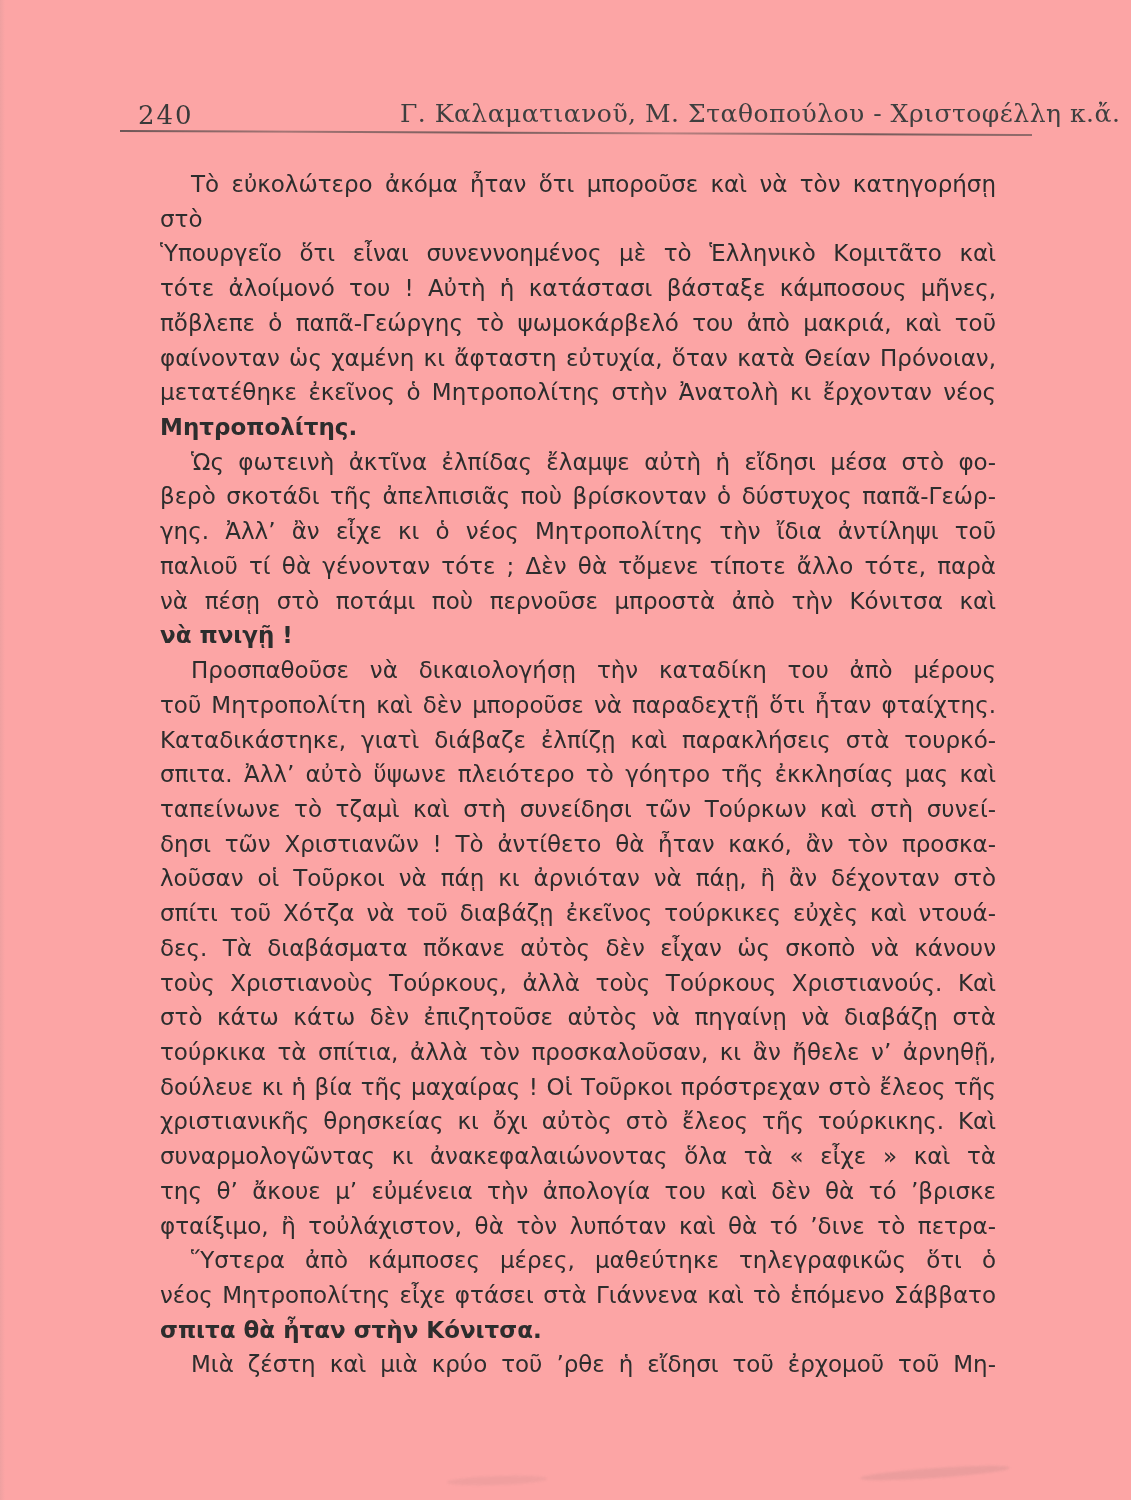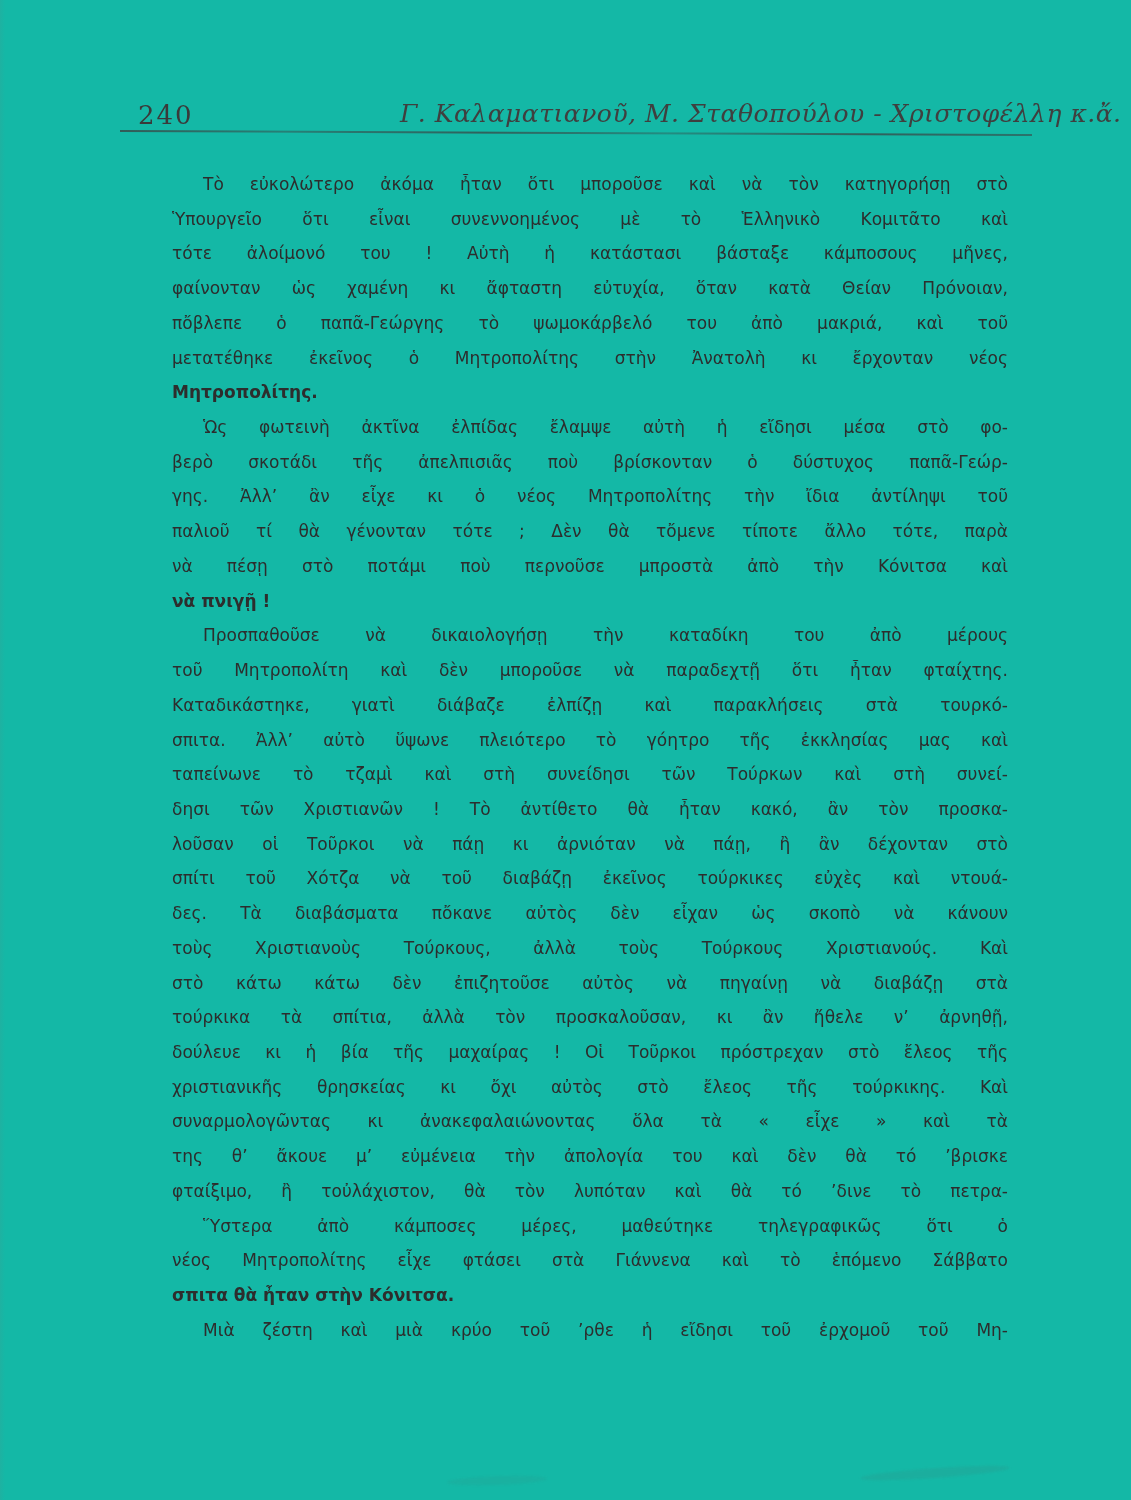--- a/index.html
+++ b/index.html
@@ -3,21 +3,21 @@
 <meta charset="utf-8">
 <style>
   html, body {
     margin: 0;
     padding: 0;
   }
   .page {
     position: relative;
     width: 1131px;
     height: 1500px;
-    background: #14b8a6;
+    background: #fca5a5;
     overflow: hidden;
     font-family: "DejaVu Sans", sans-serif;
     color: #2d2d2d;
   }
   
   .edge-shade {
     position: absolute;
     left: 0; top: 0;
     width: 5px; height: 100%;
     background: linear-gradient(to right, rgba(120,120,120,0.10), rgba(120,120,120,0));
@@ -31,43 +31,42 @@
     letter-spacing: 2px;
     color: #3a3a3a;
   }
   .running-head {
     position: absolute;
     top: 99px;
     left: 400px;
     width: 648px;
     text-align: right;
     font-family: "DejaVu Serif", serif;
-    font-style: italic;
     font-size: 25px;
     letter-spacing: 0.5px;
     color: #3f3f3f;
     white-space: nowrap;
   }
   .header-rule {
     position: absolute;
     left: 120px; top: 130px;
     width: 912px; height: 2px;
     background: linear-gradient(to right,
       rgba(60,60,60,0.75) 0%, rgba(60,60,60,0.45) 18%,
       rgba(60,60,60,0.7) 40%, rgba(60,60,60,0.35) 60%,
       rgba(60,60,60,0.7) 82%, rgba(60,60,60,0.55) 100%);
     transform: rotate(0.25deg);
     transform-origin: left center;
   }
   
   .body-text {
     position: absolute;
-    left: 172px; top: 167px;
+    left: 160px; top: 167px;
     width: 836px;
-    font-size: 17px;
+    font-size: 23px;
     line-height: 34.72px;
     color: #2d2d2d;
   }
   .ln {
     text-align: justify;
     text-align-last: justify;
     white-space: normal;
   }
   .ln.ind { text-indent: 31px; }
   .ln.end { text-align-last: left; font-weight: bold; }
@@ -98,22 +97,22 @@
   <div class="edge-shade"></div>
 
   <div class="page-number">240</div>
   <div class="running-head">Γ. Καλαματιανοῦ, Μ. Σταθοπούλου - Χριστοφέλλη κ.ἄ.</div>
   <div class="header-rule"></div>
 
   <div class="body-text">
     <div class="ln ind">Τὸ εὐκολώτερο ἀκόμα ἦταν ὅτι μποροῦσε καὶ νὰ τὸν κατηγορήσῃ στὸ</div>
     <div class="ln">Ὑπουργεῖο ὅτι εἶναι συνεννοημένος μὲ τὸ Ἑλληνικὸ Κομιτᾶτο καὶ</div>
     <div class="ln">τότε ἀλοίμονό του ! Αὐτὴ ἡ κατάστασι βάσταξε κάμποσους μῆνες,</div>
+    <div class="ln">πὄβλεπε ὁ παπᾶ-Γεώργης τὸ ψωμοκάρβελό του ἀπὸ μακριά, καὶ τοῦ</div>
     <div class="ln">φαίνονταν ὡς χαμένη κι ἄφταστη εὐτυχία, ὅταν κατὰ Θείαν Πρόνοιαν,</div>
-    <div class="ln">πὄβλεπε ὁ παπᾶ-Γεώργης τὸ ψωμοκάρβελό του ἀπὸ μακριά, καὶ τοῦ</div>
     <div class="ln">μετατέθηκε ἐκεῖνος ὁ Μητροπολίτης στὴν Ἀνατολὴ κι ἔρχονταν νέος</div>
     <div class="ln end">Μητροπολίτης.</div>
     <div class="ln ind">Ὡς φωτεινὴ ἀκτῖνα ἐλπίδας ἔλαμψε αὐτὴ ἡ εἴδησι μέσα στὸ φο-</div>
     <div class="ln">βερὸ σκοτάδι τῆς ἀπελπισιᾶς ποὺ βρίσκονταν ὁ δύστυχος παπᾶ-Γεώρ-</div>
     <div class="ln">γης. Ἀλλ’ ἂν εἶχε κι ὁ νέος Μητροπολίτης τὴν ἴδια ἀντίληψι τοῦ</div>
     <div class="ln">παλιοῦ τί θὰ γένονταν τότε ; Δὲν θὰ τὄμενε τίποτε ἄλλο τότε, παρὰ</div>
     <div class="ln">νὰ πέσῃ στὸ ποτάμι ποὺ περνοῦσε μπροστὰ ἀπὸ τὴν Κόνιτσα καὶ</div>
     <div class="ln end">νὰ πνιγῇ !</div>
     <div class="ln ind">Προσπαθοῦσε νὰ δικαιολογήσῃ τὴν καταδίκη του ἀπὸ μέρους</div>
     <div class="ln">τοῦ Μητροπολίτη καὶ δὲν μποροῦσε νὰ παραδεχτῇ ὅτι ἦταν φταίχτης.</div>

